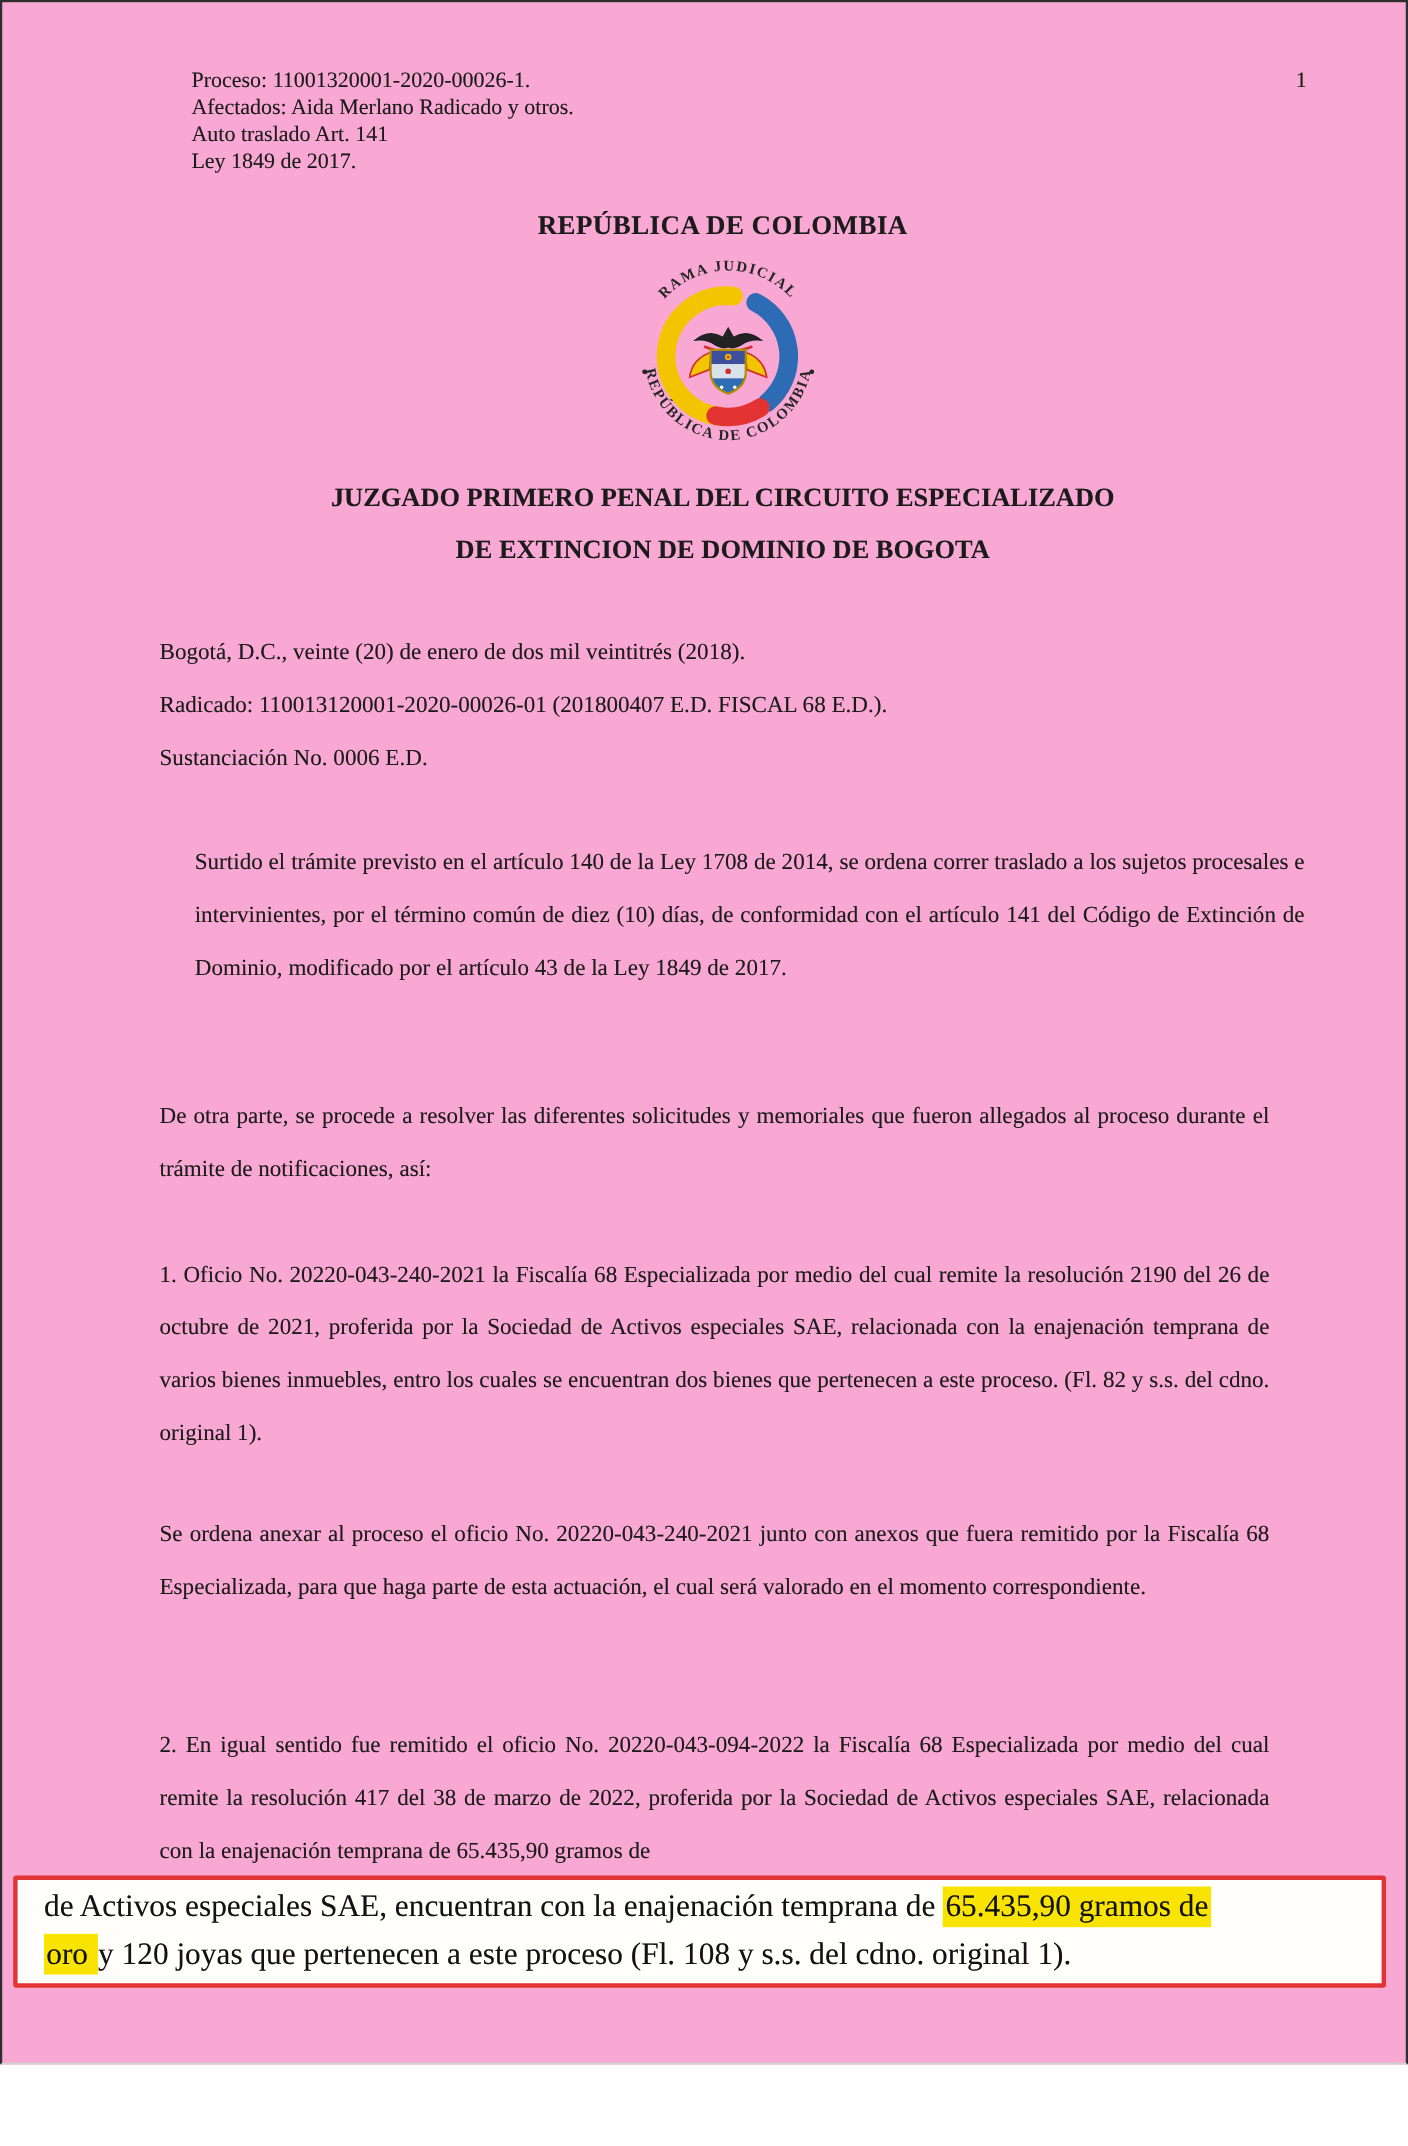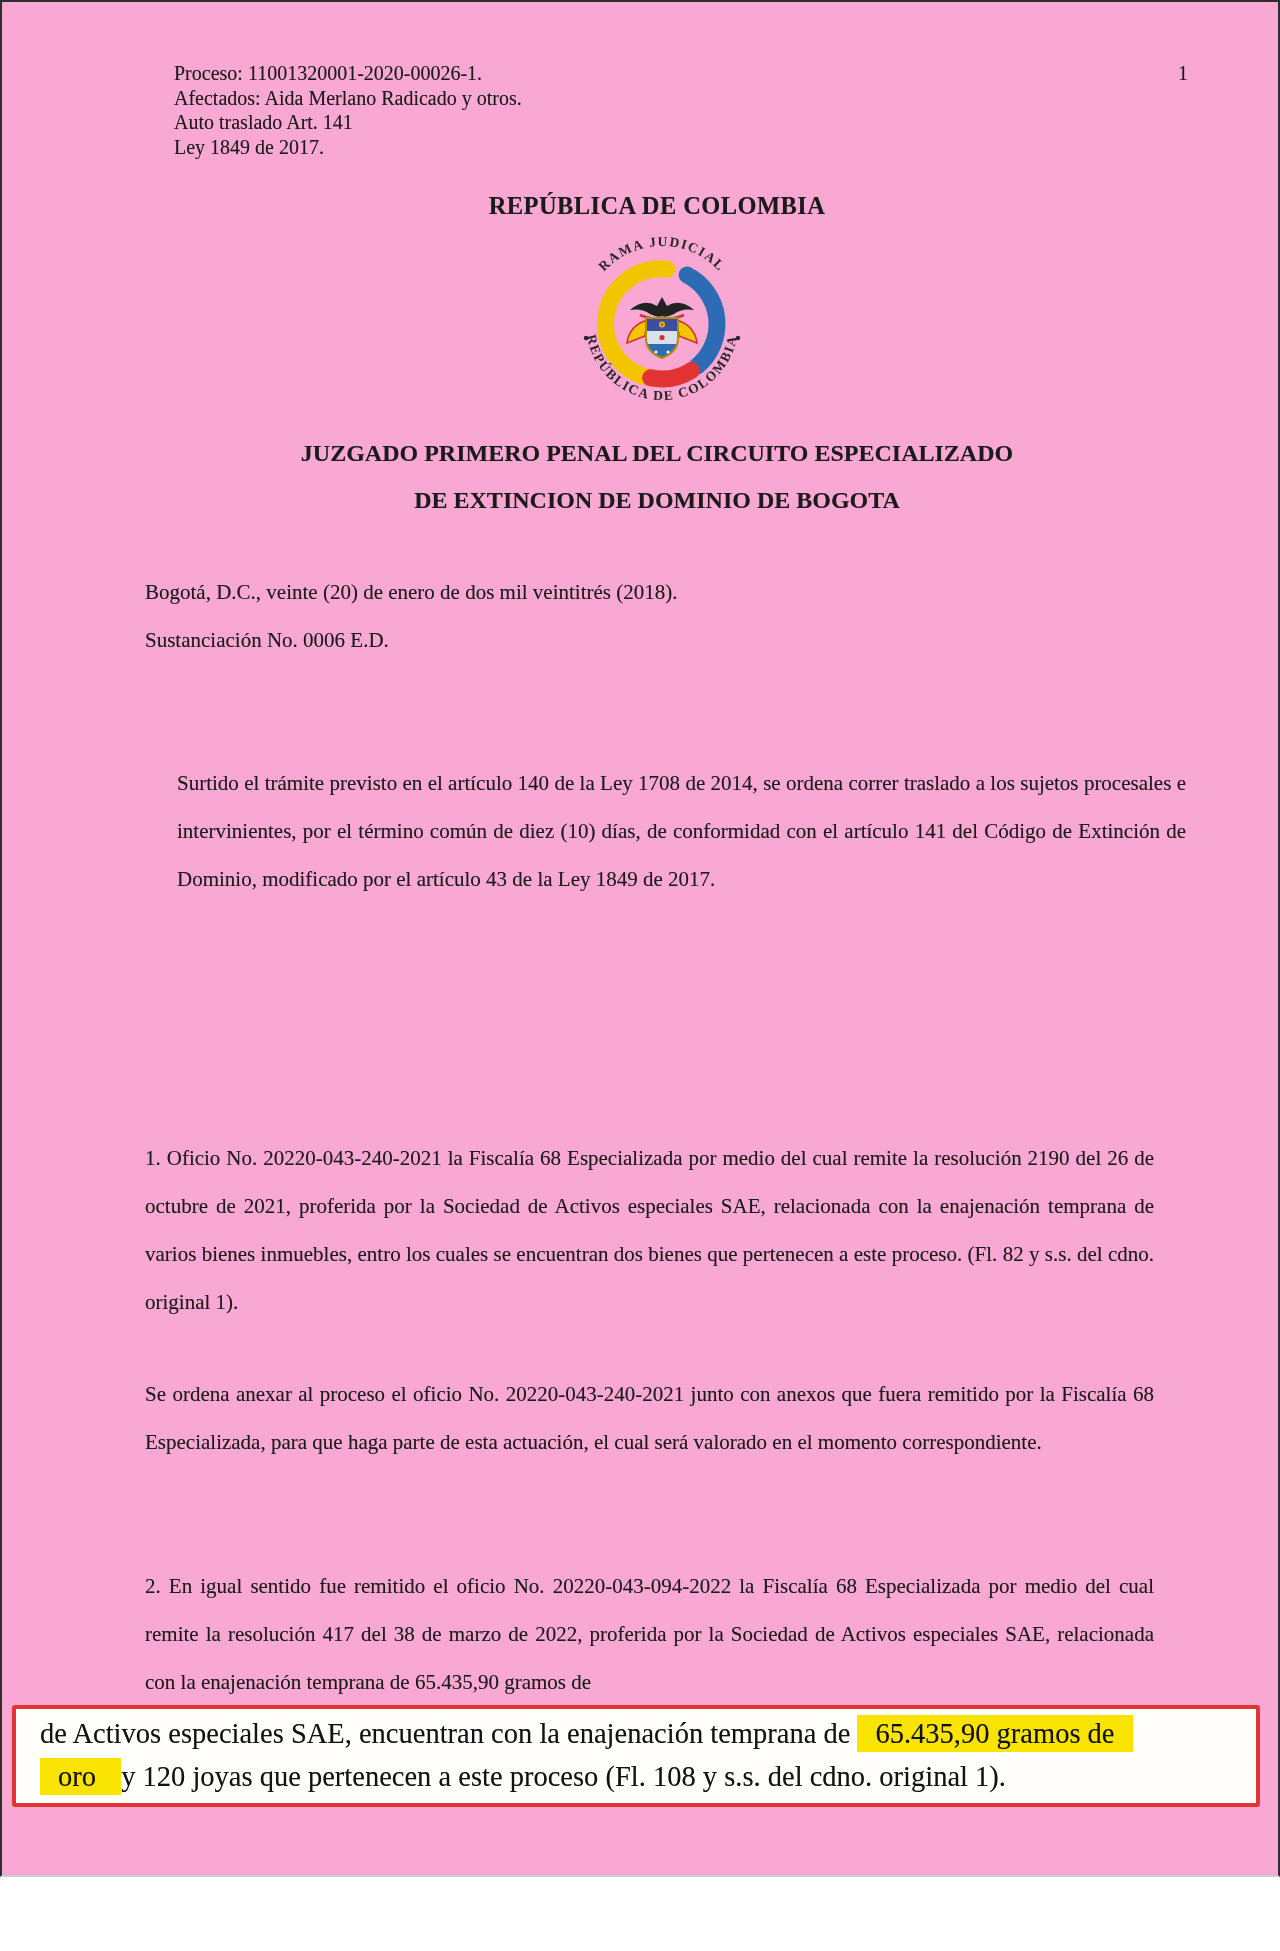--- a/index.html
+++ b/index.html
@@ -57,21 +57,21 @@
   .callout{
     position:absolute;left:10px;top:1703px;width:1248px;
     border:4px solid var(--callout_border);
     border-radius:3px;
     background:#fffefb;
     padding:3px 0 5px 24px;
     font-size:28.5px;line-height:43px;
     color:#121212;
   }
   .c-line{white-space:nowrap;}
-  .hl{background:var(--highlight);padding:3px 18px;}
+  .hl{background:var(--highlight);padding:3px 2px;}
 </style>
 </head>
 <body>
 
 <div class="page">
 
   <div class="case-header txt">
     <div>Proceso: 11001320001-2020-00026-1.</div>
     <div>Afectados: Aida Merlano Radicado y otros.</div>
     <div>Auto traslado Art. 141</div>
@@ -128,24 +128,26 @@
     </svg>
   </div>
 
   <div class="centered court-heading txt">
     <div>JUZGADO PRIMERO PENAL DEL CIRCUITO ESPECIALIZADO</div>
     <div>DE EXTINCION DE DOMINIO DE BOGOTA</div>
   </div>
 
   <div class="meta-block txt">
     <div>Bogotá, D.C., veinte (20) de enero de dos mil veintitrés (2018).</div>
+    <div>Radicado: 110013120001-2020-00026-01 (201800407 E.D. FISCAL 68 E.D.).</div>
     <div>Sustanciación No. 0006 E.D.</div>
   </div>
 
   <p class="para p1 txt">Surtido el trámite previsto en el artículo 140 de la Ley 1708 de 2014, se ordena correr traslado a los sujetos procesales e intervinientes, por el término común de diez (10) días, de conformidad con el artículo 141 del Código de Extinción de Dominio, modificado por el artículo 43 de la Ley 1849 de 2017.</p>
+  <p class="para p2 txt">De otra parte, se procede a resolver las diferentes solicitudes y memoriales que fueron allegados al proceso durante el trámite de notificaciones, así:</p>
   <p class="para p3 txt">1. Oficio No. 20220-043-240-2021 la Fiscalía 68 Especializada por medio del cual remite la resolución 2190 del 26 de octubre de 2021, proferida por la Sociedad de Activos especiales SAE, relacionada con la enajenación temprana de varios bienes inmuebles, entro los cuales se encuentran dos bienes que pertenecen a este proceso. (Fl. 82 y s.s. del cdno. original 1).</p>
   <p class="para p4 txt">Se ordena anexar al proceso el oficio No. 20220-043-240-2021 junto con anexos que fuera remitido por la Fiscalía 68 Especializada, para que haga parte de esta actuación, el cual será valorado en el momento correspondiente.</p>
   <p class="para p5 txt">2. En igual sentido fue remitido el oficio No. 20220-043-094-2022 la Fiscalía 68 Especializada por medio del cual remite la resolución 417 del 38 de marzo de 2022, proferida por la Sociedad de Activos especiales SAE, relacionada con la enajenación temprana de 65.435,90 gramos de</p>
 
   <div class="callout txt">
     <div class="c-line"><span>de Activos especiales SAE, encuentran con la enajenación temprana de </span><span class="hl">65.435,90 gramos de</span><span></span></div>
     <div class="c-line"><span></span><span class="hl">oro </span><span>y 120 joyas que pertenecen a este proceso (Fl. 108 y s.s. del cdno. original 1).</span></div>
   </div>
 
 </div>

